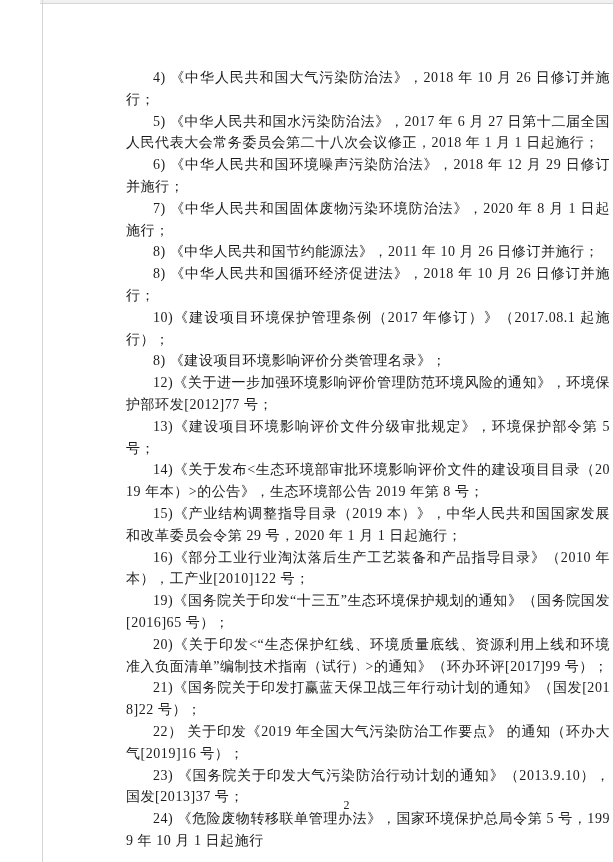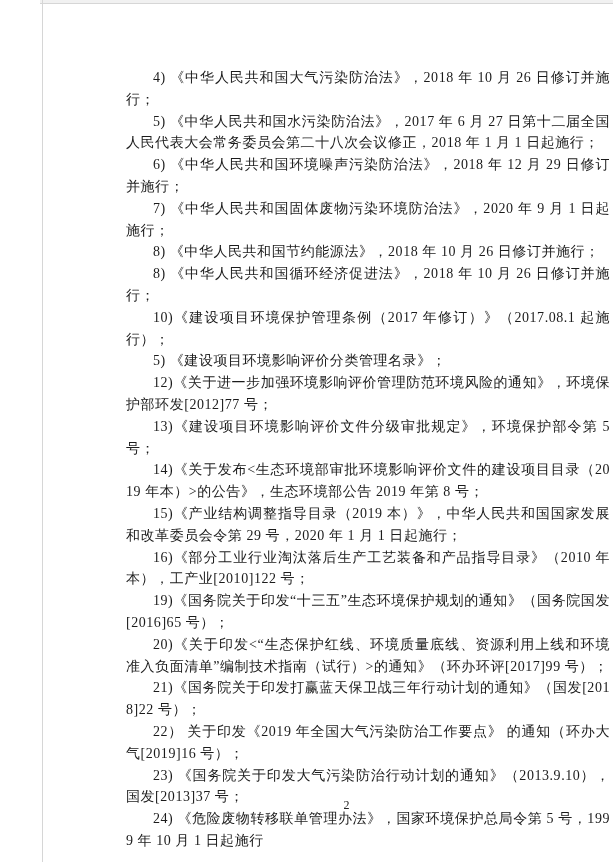--- a/index.html
+++ b/index.html
@@ -60,25 +60,25 @@
 <body>
 
 <div class="page">
   <div class="edge-top"></div>
   <div class="edge-left"></div>
 
   <div class="content">
     <p class="item">4) 《中华人民共和国大气污染防治法》，2018 年 10 月 26 日修订并施行；</p>
     <p class="item">5) 《中华人民共和国水污染防治法》，2017 年 6 月 27 日第十二届全国人民代表大会常务委员会第二十八次会议修正，2018 年 1 月 1 日起施行；</p>
     <p class="item">6) 《中华人民共和国环境噪声污染防治法》，2018 年 12 月 29 日修订并施行；</p>
-    <p class="item">7) 《中华人民共和国固体废物污染环境防治法》，2020 年 9 月 1 日起施行；</p>
-    <p class="item">8) 《中华人民共和国节约能源法》，2018 年 10 月 26 日修订并施行；</p>
+    <p class="item">7) 《中华人民共和国固体废物污染环境防治法》，2020 年 8 月 1 日起施行；</p>
+    <p class="item">8) 《中华人民共和国节约能源法》，2011 年 10 月 26 日修订并施行；</p>
     <p class="item">8) 《中华人民共和国循环经济促进法》，2018 年 10 月 26 日修订并施行；</p>
     <p class="item">10)《建设项目环境保护管理条例（2017 年修订）》（2017.08.1 起施行）；</p>
-    <p class="item">5) 《建设项目环境影响评价分类管理名录》；</p>
+    <p class="item">8) 《建设项目环境影响评价分类管理名录》；</p>
     <p class="item">12)《关于进一步加强环境影响评价管理防范环境风险的通知》，环境保护部环发[2012]77 号；</p>
     <p class="item">13)《建设项目环境影响评价文件分级审批规定》，环境保护部令第 5 号；</p>
     <p class="item">14)《关于发布&lt;生态环境部审批环境影响评价文件的建设项目目录（2019 年本）&gt;的公告》，生态环境部公告 2019 年第 8 号；</p>
     <p class="item">15)《产业结构调整指导目录（2019 本）》，中华人民共和国国家发展和改革委员会令第 29 号，2020 年 1 月 1 日起施行；</p>
     <p class="item">16)《部分工业行业淘汰落后生产工艺装备和产品指导目录》（2010 年 本），工产业[2010]122 号；</p>
     <p class="item">19)《国务院关于印发“十三五”生态环境保护规划的通知》（国务院国发[2016]65 号）；</p>
     <p class="item">20)《关于印发&lt;“生态保护红线、环境质量底线、资源利用上线和环境准入负面清单”编制技术指南（试行）&gt;的通知》（环办环评[2017]99 号）；</p>
     <p class="item">21)《国务院关于印发打赢蓝天保卫战三年行动计划的通知》（国发[2018]22 号）；</p>
     <p class="item">22） 关于印发《2019 年全国大气污染防治工作要点》 的通知（环办大气[2019]16 号）；</p>
     <p class="item">23) 《国务院关于印发大气污染防治行动计划的通知》（2013.9.10），国发[2013]37 号；</p>

